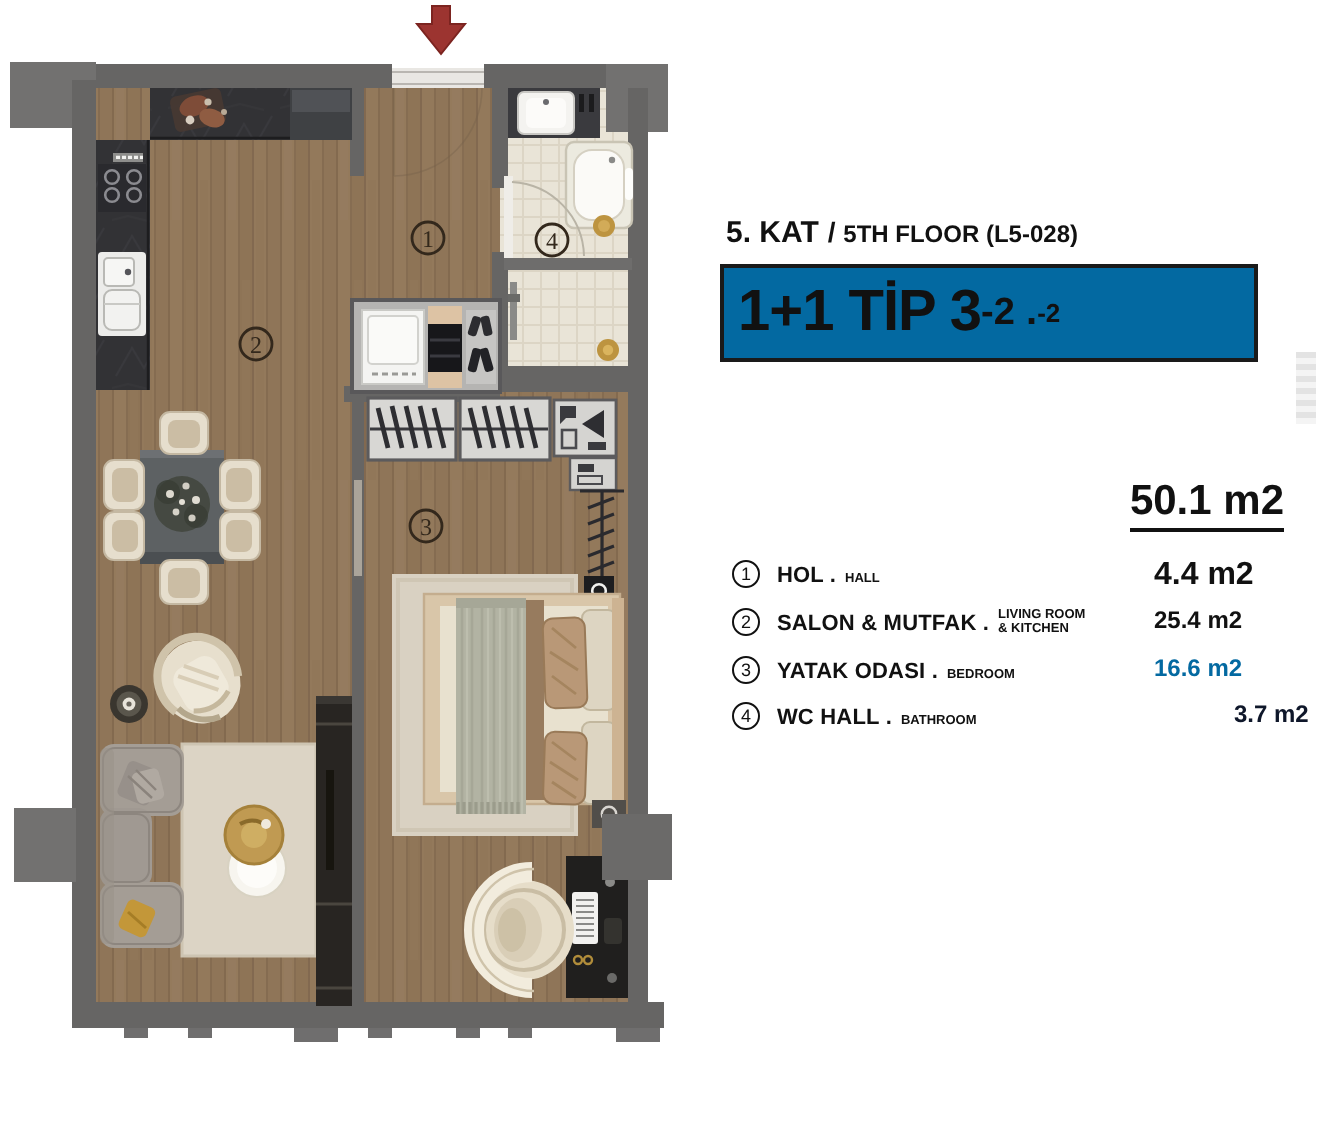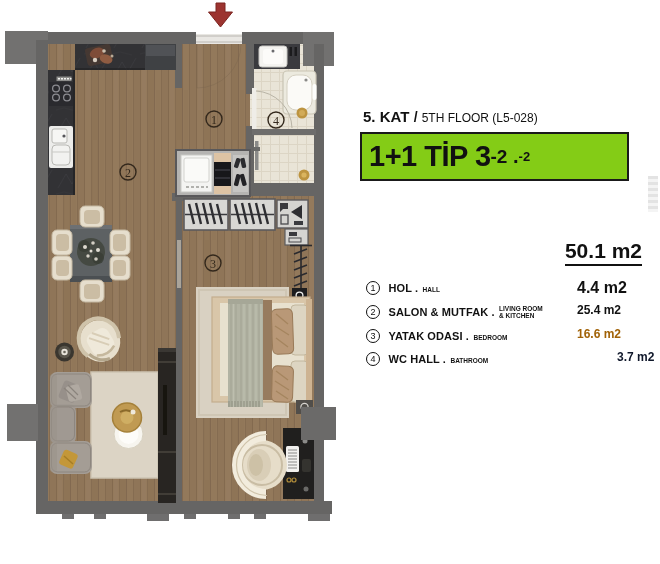--- a/index.html
+++ b/index.html
@@ -430,24 +430,24 @@
 
 <g>
 <circle cx="276" cy="120" r="8" fill="none" stroke="#33281c" stroke-width="1.4"></circle>
 <text x="276" y="124.5" font-size="12" fill="#33281c" text-anchor="middle" font-family="Liberation Serif,serif">4</text>
 </g>
 </svg>
 
 <div class="abs" style="left:363px;top:108px;white-space:nowrap;color:#111;">
 <span style="font-size:15px;font-weight:bold;">5. KAT</span>
 <span style="font-size:14px;font-weight:bold;"> / </span>
-<span style="font-size:12px;font-weight:normal;">5TH FLOOR (L5-028)</span>
-</div>
-
-<div class="abs" style="left:360px;top:132px;width:258px;height:45px;background:#84cc16;border:2px solid #1a1a1a;display:flex;align-items:center;padding-left:7px;white-space:nowrap;color:#111;">
+<span style="font-size:12px;font-weight:bold;">5TH FLOOR (L5-028)</span>
+</div>
+
+<div class="abs" style="left:360px;top:132px;width:258px;height:45px;background:#0369a1;border:2px solid #1a1a1a;display:flex;align-items:center;padding-left:7px;white-space:nowrap;color:#111;">
 <span style="font-size:29px;font-weight:bold;letter-spacing:-0.5px;">1+1 TİP 3</span>
       <span style="font-size:19px;font-weight:bold;">-2</span>
       <span style="font-size:20px;font-weight:bold;">&nbsp;.</span>
       <span style="font-size:13px;font-weight:bold;">-2</span>
 </div>
 
 <div class="abs" style="left:648px;top:176px;width:10px;height:36px;background:repeating-linear-gradient(180deg,#e3e3e3 0 3px,#f4f4f4 3px 6px);"></div>
 
 <div class="abs" style="left:560px;top:239px;width:82px;text-align:right;">
 <span style="display:inline-block;font-size:21px;font-weight:bold;color:#111;border-bottom:2.5px solid #111;padding-bottom:1px;">50.1 m2</span>
@@ -465,21 +465,21 @@
 <span style="font-size:11px;font-weight:bold;letter-spacing:0.1px;margin-left:4px;">SALON &amp; MUTFAK .</span>
 <span style="display:inline-block;vertical-align:middle;font-size:6.5px;font-weight:bold;line-height:7px;">LIVING ROOM<br>&amp; KITCHEN</span>
 </div>
 <div class="abs" style="left:577px;top:303px;font-size:12px;font-weight:bold;color:#111;">25.4 m2</div>
 
 <div class="abs" style="left:366px;top:326px;width:260px;height:14px;color:#111;">
 <span style="display:inline-block;width:12px;height:12px;border:1.2px solid #111;border-radius:50%;font-size:9px;line-height:12px;text-align:center;vertical-align:middle;">3</span>
 <span style="font-size:11px;font-weight:bold;letter-spacing:0.1px;margin-left:4px;">YATAK ODASI .</span>
 <span style="font-size:6.5px;font-weight:bold;">BEDROOM</span>
 </div>
-<div class="abs" style="left:577px;top:327px;font-size:12px;font-weight:bold;color:#a16207;">16.6 m2</div>
+<div class="abs" style="left:577px;top:327px;font-size:12px;font-weight:bold;color:#0369a1;">16.6 m2</div>
 
 <div class="abs" style="left:366px;top:349px;width:260px;height:14px;color:#111;">
 <span style="display:inline-block;width:12px;height:12px;border:1.2px solid #111;border-radius:50%;font-size:9px;line-height:12px;text-align:center;vertical-align:middle;">4</span>
 <span style="font-size:11px;font-weight:bold;letter-spacing:0.1px;margin-left:4px;">WC HALL .</span>
 <span style="font-size:6.5px;font-weight:bold;">BATHROOM</span>
 </div>
 <div class="abs" style="left:577px;top:350px;font-size:12px;font-weight:bold;color:#0f172a;margin-left:40px;">3.7 m2</div>
 
 </div>
 

